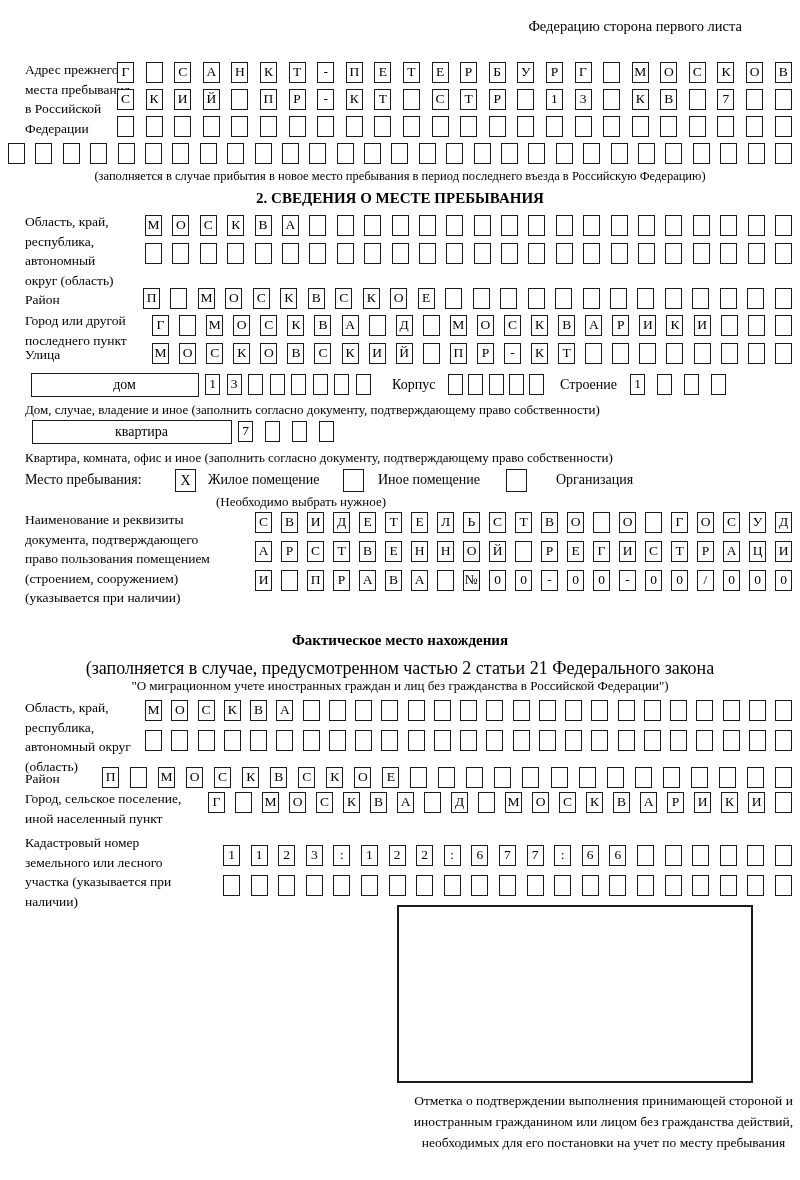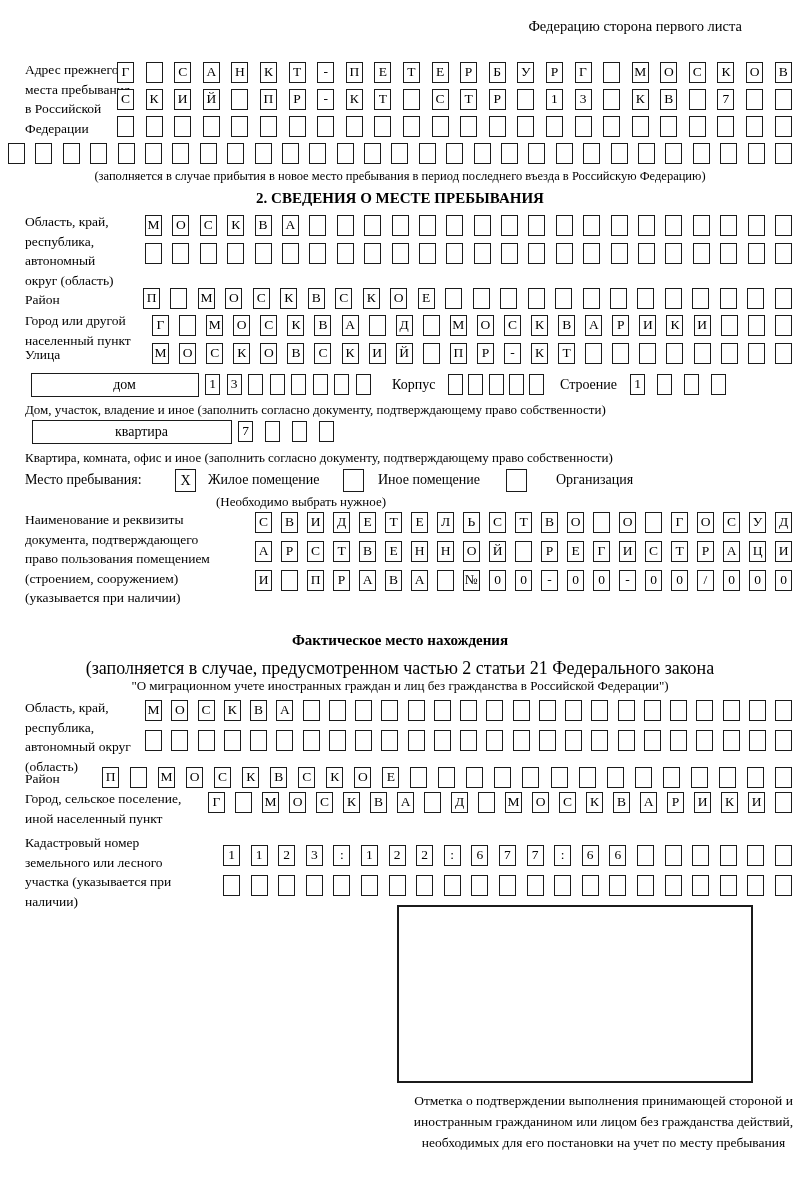--- a/index.html
+++ b/index.html
@@ -225,21 +225,21 @@
     <span class="cell"></span>
     <span class="cell"></span>
     <span class="cell"></span>
     <span class="cell"></span>
     <span class="cell"></span>
     <span class="cell"></span>
     <span class="cell"></span>
     <span class="cell"></span>
   </div>
 
-<div class="abs label" style="left:25px; top:311px; width:122px;">Город или другой населенный пункт</div>
+<div class="abs label" style="left:25px; top:311px; width:122px;">Город или другой последнего пункт</div>
 <div class="abs grid" style="left:152px; top:315px; width:640px;">
     <span class="cell">Г</span>
     <span class="cell"></span>
     <span class="cell">М</span>
     <span class="cell">О</span>
     <span class="cell">С</span>
     <span class="cell">К</span>
     <span class="cell">В</span>
     <span class="cell">А</span>
     <span class="cell"></span>
@@ -307,21 +307,21 @@
     <span class="cell"></span>
     <span class="cell"></span>
   </div>
 <div class="abs inline-label" style="left:560px; top:377px;">Строение</div>
 <div class="abs grid small" style="left:630px; top:374px; width:96px;">
     <span class="cell">1</span>
     <span class="cell"></span>
     <span class="cell"></span>
     <span class="cell"></span>
   </div>
-<div class="abs note" style="left:25px; top:402px; font-size:13px;">Дом, участок, владение и иное (заполнить согласно документу, подтверждающему право собственности)</div>
+<div class="abs note" style="left:25px; top:402px; font-size:13px;">Дом, случае, владение и иное (заполнить согласно документу, подтверждающему право собственности)</div>
 
 <div class="abs widebox" style="left:32px; top:420px; width:200px;">квартира</div>
 <div class="abs grid small" style="left:238px; top:421px; width:96px;">
     <span class="cell">7</span>
     <span class="cell"></span>
     <span class="cell"></span>
     <span class="cell"></span>
   </div>
 <div class="abs note" style="left:25px; top:450px; font-size:13px;">Квартира, комната, офис и иное (заполнить согласно документу, подтверждающему право собственности)</div>
 

